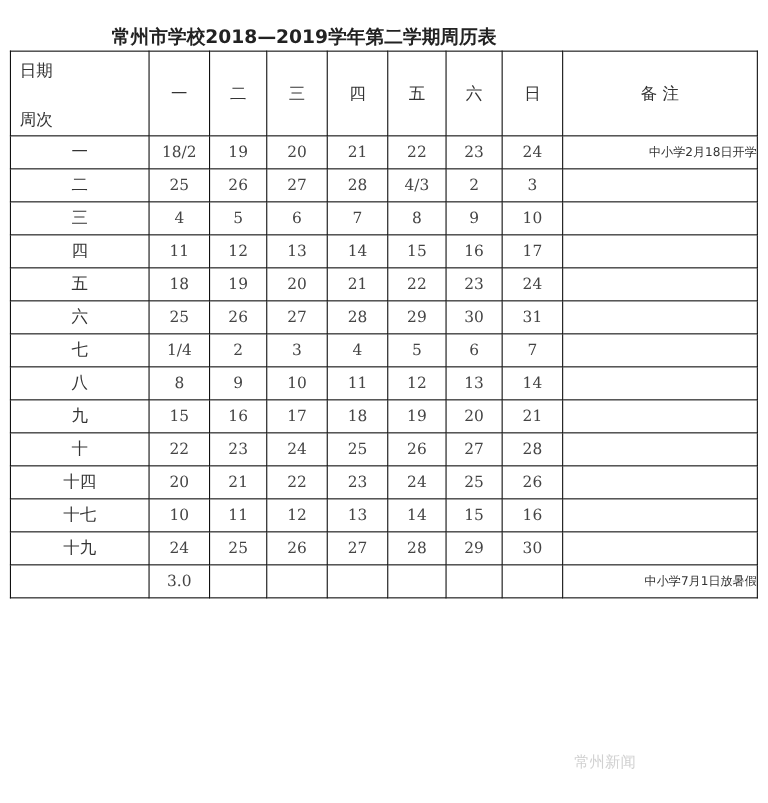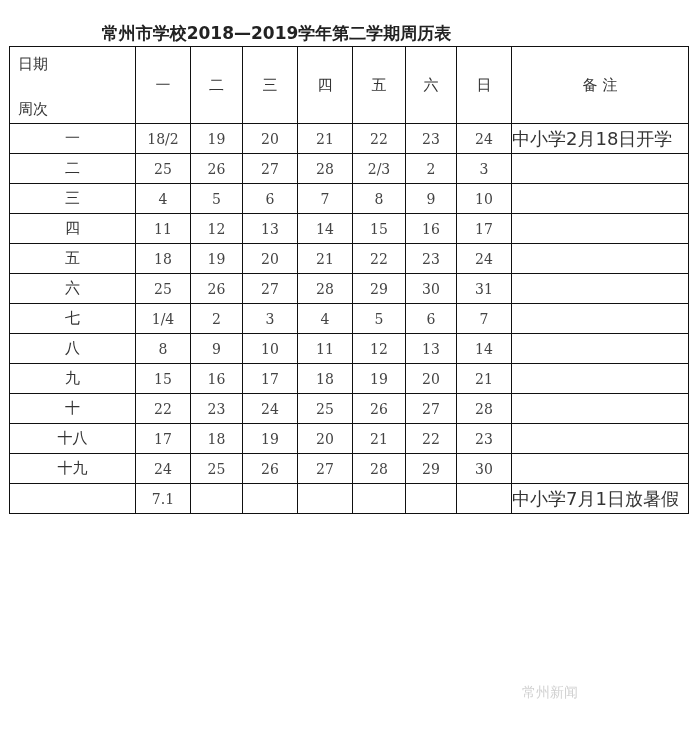--- a/index.html
+++ b/index.html
@@ -8,21 +8,21 @@
   .title { position:absolute; top:22px; left:0; width:553px; text-align:center;
            font-family:"DejaVu Sans","Liberation Sans",sans-serif; font-weight:bold;
            font-size:17px; color:#222; letter-spacing:0px; }
   table { position:absolute; top:46px; left:9px; width:679px; border-collapse:collapse;
           table-layout:fixed; }
   td, th { border:1px solid #111; text-align:center; padding:0; font-weight:normal;
            font-size:14px; color:#444; }
   th { height:76px; font-family:"DejaVu Sans","Liberation Sans",sans-serif; font-size:15px; color:#333; }
   td { height:29px; }
   td.week { font-family:"DejaVu Sans","Liberation Sans",sans-serif; font-size:15px; color:#333; }
-  td.note { font-family:"DejaVu Sans","Liberation Sans",sans-serif; font-size:18px; color:#333; text-align:left; }
+  td.note { font-family:"DejaVu Sans","Liberation Sans",sans-serif; font-size:11px; color:#333; text-align:right; }
   .corner { position:relative; }
   .corner .top { position:absolute; top:8px; left:8px; }
   .corner .bottom { position:absolute; bottom:4px; left:8px; }
   .watermark { position:absolute; left:522px; top:684px; font-family:Liberation Mono, monospace;
                font-size:14px; color:rgba(120,120,120,0.35); pointer-events:none; }
 </style>
 </head>
 <body>
 
 <div class="title">常州市学校2018—2019学年第二学期周历表</div>
@@ -66,21 +66,21 @@
         <td>23</td>
         <td>24</td>
         <td class="note">中小学2月18日开学</td>
       </tr>
       <tr>
         <td class="week">二</td>
         <td>25</td>
         <td>26</td>
         <td>27</td>
         <td>28</td>
-        <td>2/3</td>
+        <td>4/3</td>
         <td>2</td>
         <td>3</td>
         <td class="note"></td>
       </tr>
       <tr>
         <td class="week">三</td>
         <td>4</td>
         <td>5</td>
         <td>6</td>
         <td>7</td>
@@ -160,44 +160,55 @@
         <td>22</td>
         <td>23</td>
         <td>24</td>
         <td>25</td>
         <td>26</td>
         <td>27</td>
         <td>28</td>
         <td class="note"></td>
       </tr>
       <tr>
-        <td class="week">十八</td>
-        <td>17</td>
-        <td>18</td>
-        <td>19</td>
-        <td>20</td>
-        <td>21</td>
-        <td>22</td>
-        <td>23</td>
+        <td class="week">十四</td>
+        <td>20</td>
+        <td>21</td>
+        <td>22</td>
+        <td>23</td>
+        <td>24</td>
+        <td>25</td>
+        <td>26</td>
+        <td class="note"></td>
+      </tr>
+      <tr>
+        <td class="week">十七</td>
+        <td>10</td>
+        <td>11</td>
+        <td>12</td>
+        <td>13</td>
+        <td>14</td>
+        <td>15</td>
+        <td>16</td>
         <td class="note"></td>
       </tr>
       <tr>
         <td class="week">十九</td>
         <td>24</td>
         <td>25</td>
         <td>26</td>
         <td>27</td>
         <td>28</td>
         <td>29</td>
         <td>30</td>
         <td class="note"></td>
       </tr>
       <tr>
         <td class="week"></td>
-        <td>7.1</td>
+        <td>3.0</td>
         <td></td>
         <td></td>
         <td></td>
         <td></td>
         <td></td>
         <td></td>
         <td class="note">中小学7月1日放暑假</td>
       </tr>
     </tbody>
 </table>

